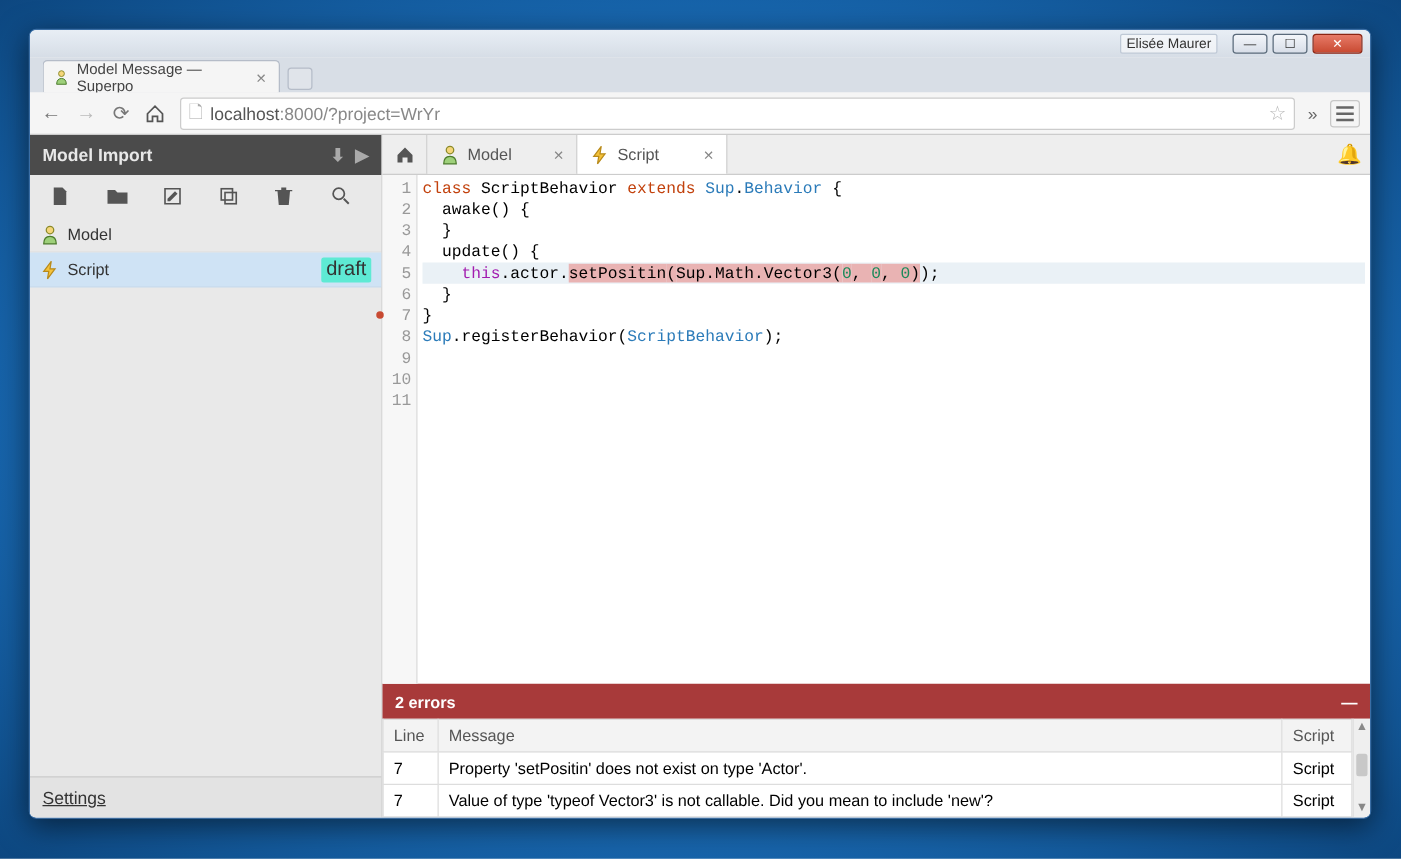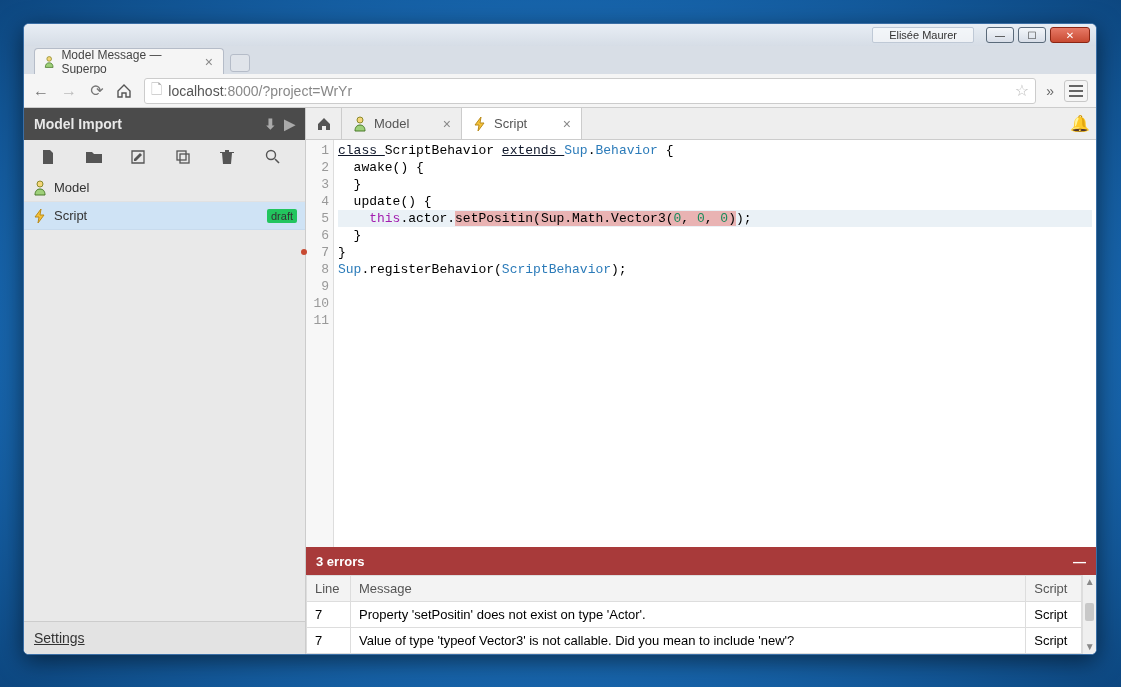--- a/index.html
+++ b/index.html
@@ -12,21 +12,21 @@
   position: absolute; top: 23px; left: 23px; width: 1074px; height: 632px;
   background: #f5f5f5; border: 1px solid #3a6ea5;
   border-radius: 6px; box-shadow: 0 6px 24px rgba(0,0,0,0.55);
   display: flex; flex-direction: column; overflow: hidden;
 }
 .win-titlebar {
   height: 22px; background: linear-gradient(to bottom,#e8eef5,#d6dde6);
   display: flex; align-items: center; justify-content: flex-end; gap: 4px; padding: 0 6px;
   font-size: 11px;
 }
-.title-user { background: rgba(255,255,255,0.55); padding: 1px 16px; border-radius: 2px; color:#333; margin-right:8px; border:1px solid #bfc9d6;}
+.title-user { background: rgba(255,255,255,0.55); padding: 1px 4px; border-radius: 2px; color:#333; margin-right:8px; border:1px solid #bfc9d6;}
 .win-btn { width:28px; height:16px; border:1px solid #5a6a7a; border-radius:3px;
   display:flex; align-items:center; justify-content:center; font-size:10px; color:#333;
   background: linear-gradient(#f3f6fa,#d8dee8);}
 .win-btn.close { background: linear-gradient(#e77a67,#c84a32); color:#fff; border-color:#8b2513; width:40px;}
 
 .tab-strip {
   height: 28px; background: #d8dee6; display:flex; align-items:flex-end; padding-left:10px; gap:0;
 }
 .browser-tab {
   height: 26px; background:#f5f5f5; border:1px solid #b5bcc8; border-bottom:none;
@@ -67,21 +67,21 @@
 .hdr-icon { color:#aaa; font-size:14px;}
 .sidebar-toolbar { height:34px; background:#e9e9e9; display:flex; align-items:center; justify-content:space-around; padding:0 6px;}
 .tb-icon { color:#555; width:24px; text-align:center;}
 .asset-list { flex:1; background:#e9e9e9;}
 .asset-item {
   height:28px; display:flex; align-items:center; padding:0 8px; gap:6px;
   font-size:13px; color:#333; border-bottom:1px solid rgba(0,0,0,0.03);
 }
 .asset-item.selected { background:#cfe3f5;}
 .asset-icon { width:16px; height:16px;}
-.draft-badge { margin-left:auto; background:#22c55e; color:#333; font-size:11px; padding:1px 4px; border-radius:2px;}
+.draft-badge { margin-left:auto; background:#5eead4; color:#333; font-size:16px; padding:1px 4px; border-radius:2px;}
 .sidebar-footer { border-top:1px solid #ccc; background:#e3e3e3;}
 .sidebar-footer a { display:block; padding:8px 10px; font-size:14px; color:#333; text-decoration:underline;}
 
 .main-panel { flex:1; display:flex; flex-direction:column;}
 .editor-tabs {
   height:32px; background:#eee; border-bottom:1px solid #ccc;
   display:flex; align-items:stretch;
 }
 .ehome { width:36px; display:flex; align-items:center; justify-content:center; color:#555; border-right:1px solid #ccc;}
 .etab {
@@ -93,21 +93,21 @@
 .bell { margin-left:auto; width:32px; display:flex; align-items:center; justify-content:center; color:#999;}
 
 .code-row { display:flex; font-family: Consolas, "Courier New", monospace; font-size:13px; line-height:17px;}
 .gutter {
   width:28px; background:#f7f7f7; border-right:1px solid #ddd; text-align:right;
   color:#999; padding:2px 4px 2px 0; position:relative;
 }
 .gutter .ln { height:17px;}
 .err-dot { position:absolute; left:-5px; width:6px; height:6px; background:#c84a32; border-radius:50%;}
 .code-body { flex:1; padding:2px 4px; white-space:pre; background:#fff;}
-.k-key { color:#0f172a;text-decoration:underline;} .k-type { color:#2b7bb9;} .k-this { color:#a21caf;}
+.k-key { color:#c2410c;} .k-type { color:#2b7bb9;} .k-this { color:#a21caf;}
 .k-str, .k-num { color:#1a8a5a;}
 .err-span { background:#e9b3b3;text-align:center;}
 .line-hl { background:#eaf1f6;}
 
 .errors-header {
   height:28px; background:#a83a3a; color:#fff; display:flex; align-items:center;
   padding:0 10px; font-size:13px; font-weight:600; justify-content:space-between;
 }
 .err-table { width:100%; border-collapse:collapse; font-size:13px;}
 .err-table th, .err-table td { border:1px solid #ddd; padding:5px 8px; text-align:left;}
@@ -273,21 +273,21 @@
             <div class="ln">7</div>
             <div class="ln">8</div>
             <div class="ln">9</div>
             <div class="ln">10</div>
             <div class="ln">11</div>
           </div>
         <div class="code-body" id="code-body"><div><span class="k-key">class </span><span>ScriptBehavior </span><span class="k-key">extends </span><span class="k-type">Sup</span><span>.</span><span class="k-type">Behavior</span><span> {</span></div><div><span>  awake() {</span></div><div><span></span></div><div><span>  }</span></div><div><span></span></div><div><span>  update() {</span></div><div class="line-hl"><span>    </span><span class="k-this">this</span><span>.actor.</span><span class="err-span">setPositin</span><span class="err-span">(</span><span class="err-span">Sup.Math.Vector3(</span><span class="err-span k-num">0</span><span class="err-span">, </span><span class="err-span k-num">0</span><span class="err-span">, </span><span class="err-span k-num">0</span><span class="err-span">)</span><span>);</span></div><div><span>  }</span></div><div><span>}</span></div><div><span class="k-type">Sup</span><span>.registerBehavior(</span><span class="k-type">ScriptBehavior</span><span>);</span></div><div><span></span></div></div>
       </div>
 
       <div class="errors-header">
-        <span>3 errors</span>
+        <span>2 errors</span>
         <span>—</span>
       </div>
       <div style="display:flex;">
         <table class="err-table">
           <thead>
               <tr>
             <th class="line-col">Line</th>
             <th>Message</th>
             <th class="script-col">Script</th>
           </tr>

